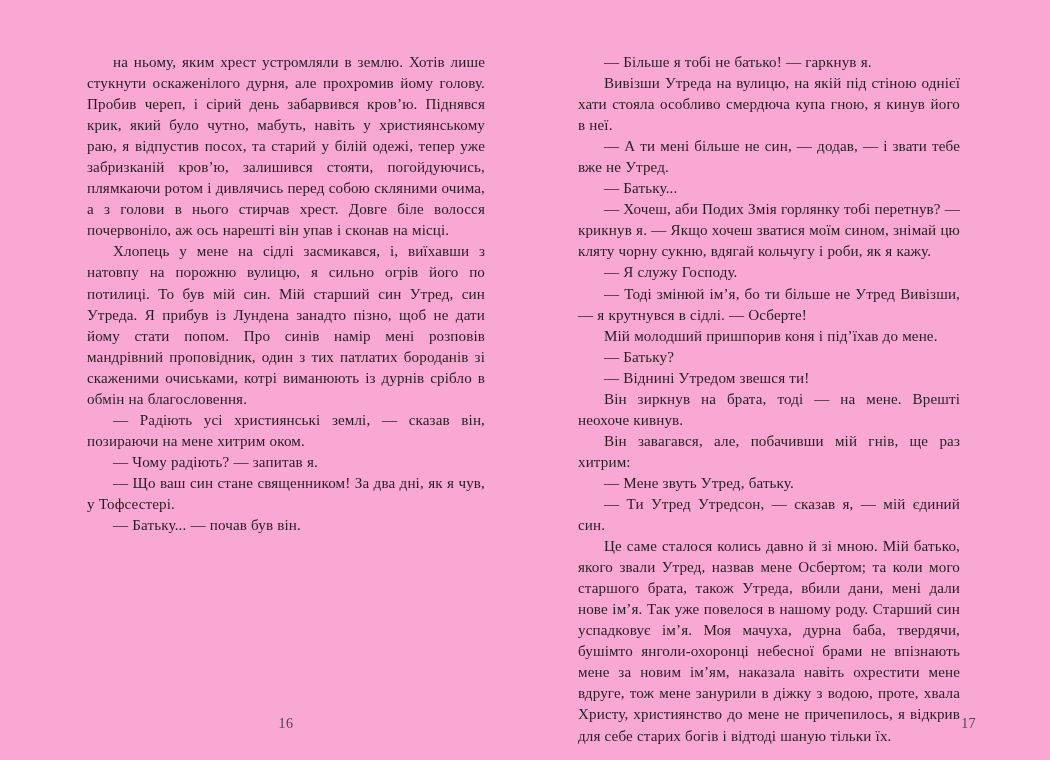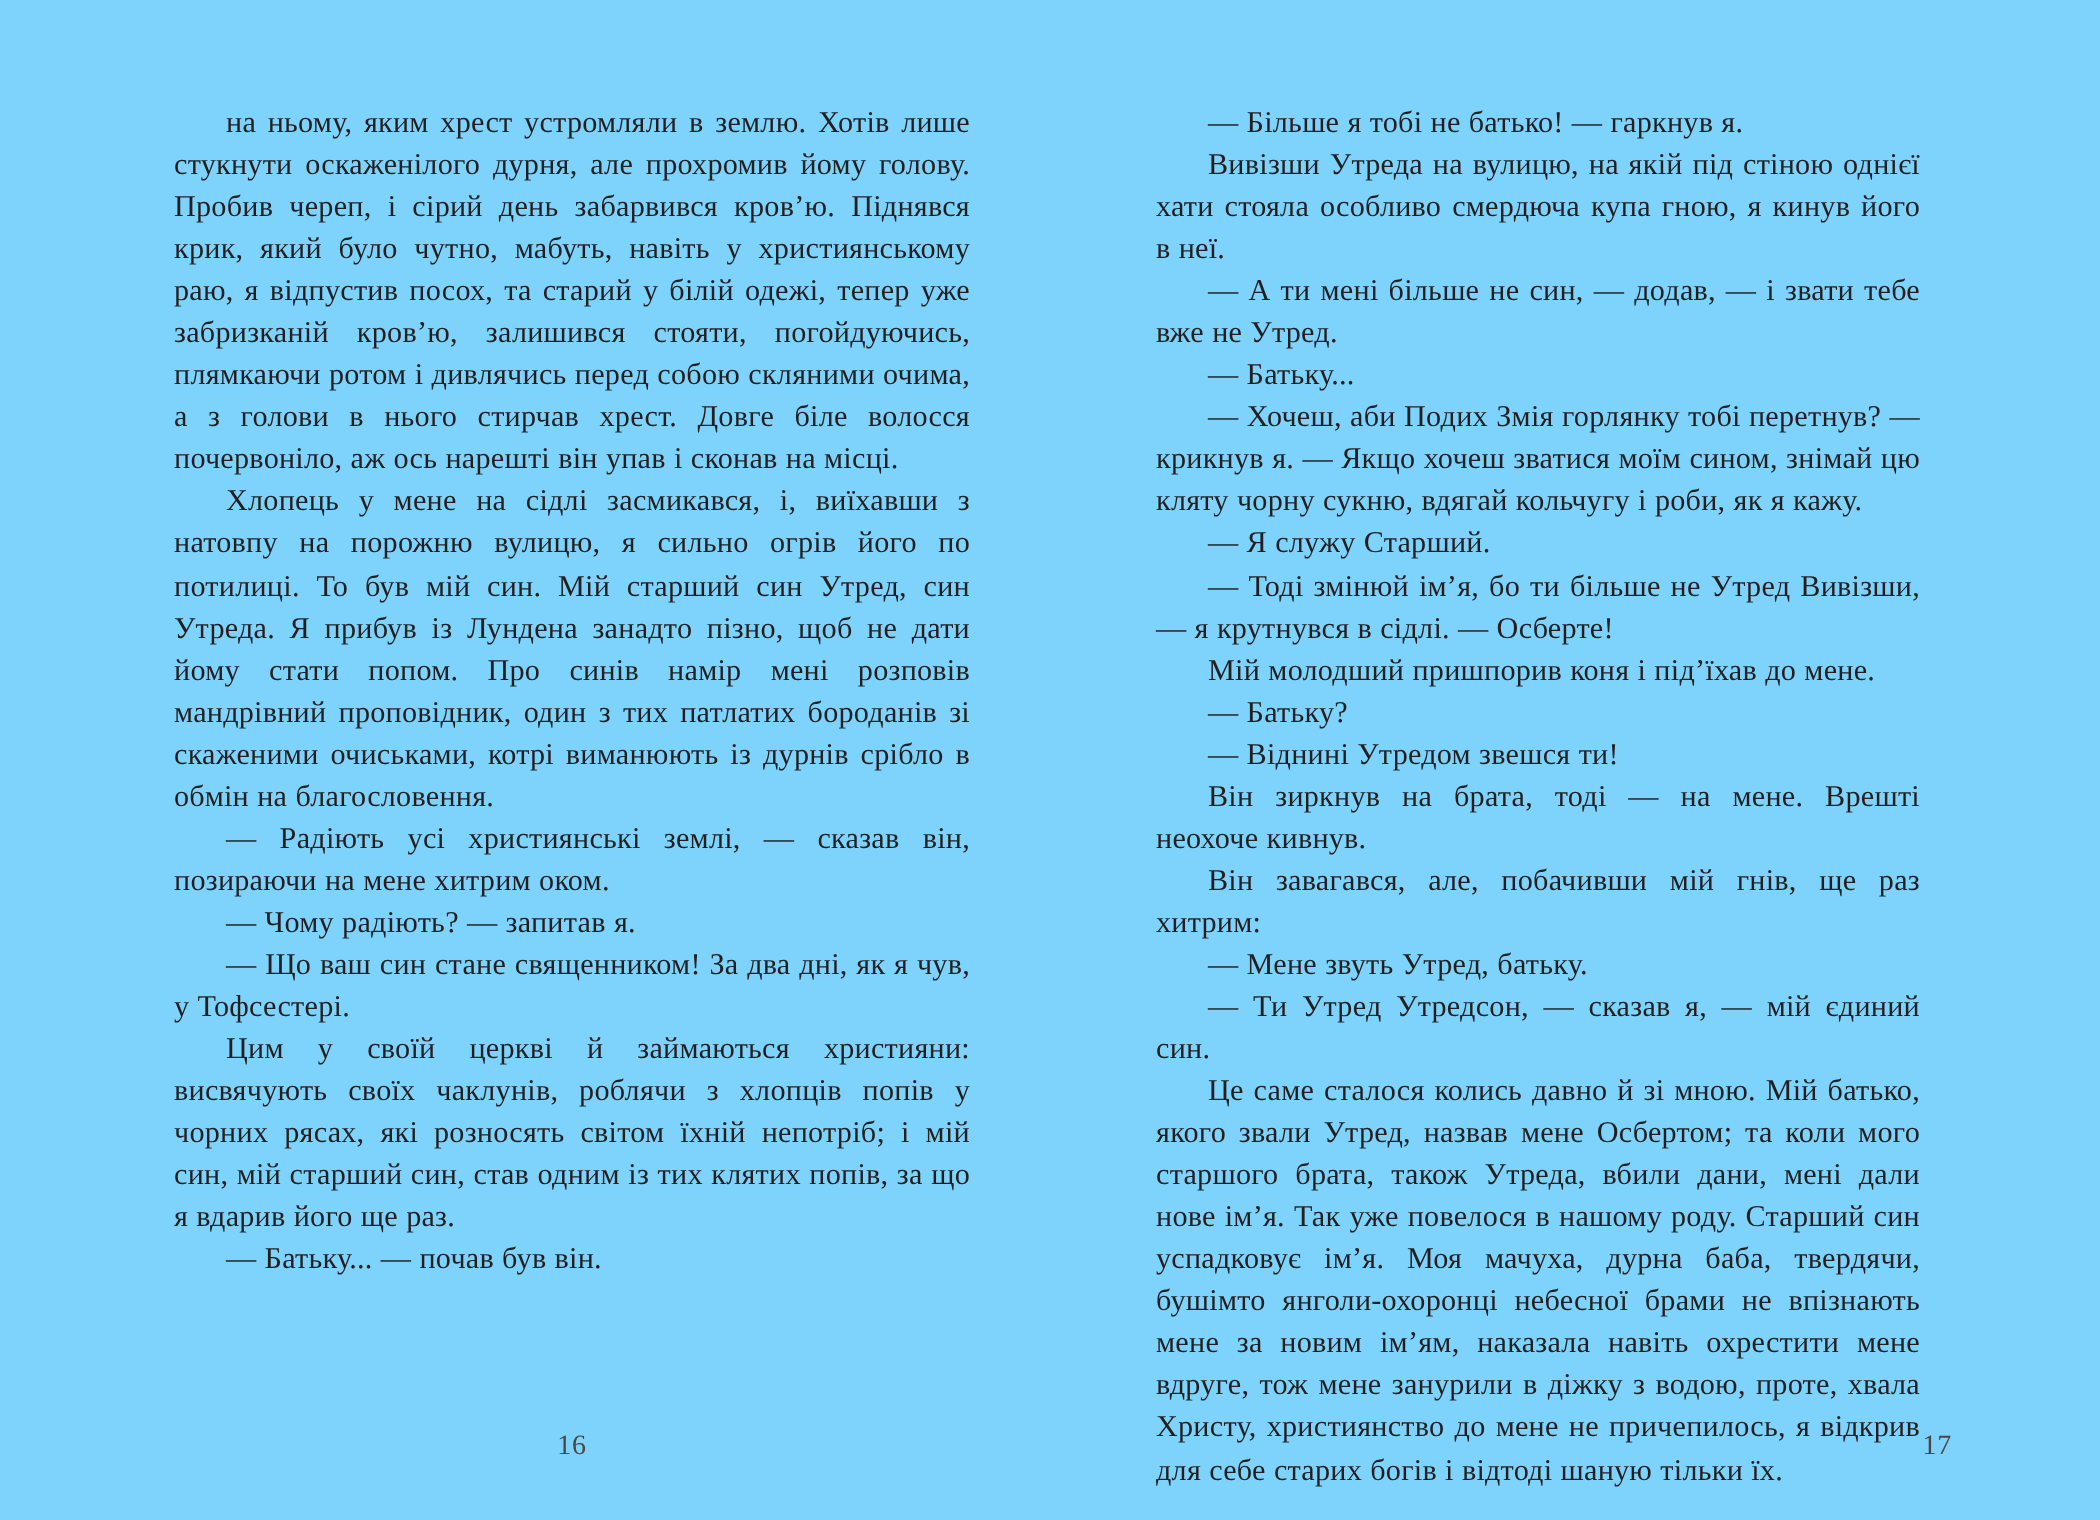--- a/index.html
+++ b/index.html
@@ -6,21 +6,21 @@
   html, body {
     margin: 0;
     padding: 0;
     background: #ffffff;
   }
 
   .page-spread {
     position: relative;
     width: 1050px;
     height: 760px;
-    background: #7dd3fc;
+    background: #f9a8d4;
     box-sizing: border-box;
     overflow: hidden;
     font-family: "Liberation Serif", "DejaVu Serif", serif;
     color: #231f20;
   }
 
   .columns {
     position: absolute;
     top: 52px;
     left: 0;
@@ -110,33 +110,32 @@
 
   <div class="columns">
 
     <div class="page page-left">
       <div class="text-block">
         <p>на ньому, яким хрест устромляли в землю. Хотів лише стукнути оскаженілого дурня, але прохромив йому голову. Пробив череп, і сірий день забарвився кров’ю. Піднявся крик, який було чутно, мабуть, навіть у християнському раю, я відпустив посох, та старий у білій одежі, тепер уже забризканій кров’ю, залишився стояти, погойдуючись, плямкаючи ротом і дивлячись перед собою скляними очима, а з голови в нього стирчав хрест. Довге біле волосся почервоніло, аж ось нарешті він упав і сконав на місці.</p>
         <p>Хлопець у мене на сідлі засмикався, і, виїхавши з натовпу на порожню вулицю, я сильно огрів його по потилиці. То був мій син. Мій старший син Утред, син Утреда. Я прибув із Лундена занадто пізно, щоб не дати йому стати попом. Про синів намір мені розповів мандрівний проповідник, один з тих патлатих бороданів зі скаженими очиськами, котрі виманюють із дурнів срібло в обмін на благословення.</p>
         <p>— Радіють усі християнські землі, — сказав він, позираючи на мене хитрим оком.</p>
         <p>— Чому радіють? — запитав я.</p>
         <p>— Що ваш син стане священником! За два дні, як я чув, у Тофсестері.</p>
-        <p>Цим у своїй церкві й займаються християни: висвячують своїх чаклунів, роблячи з хлопців попів у чорних рясах, які розносять світом їхній непотріб; і мій син, мій старший син, став одним із тих клятих попів, за що я вдарив його ще раз.</p>
         <p>— Батьку... — почав був він.</p>
       </div>
     </div>
 
     <div class="page page-right">
       <div class="text-block">
         <p>— Більше я тобі не батько! — гаркнув я.</p>
         <p>Вивізши Утреда на вулицю, на якій під стіною однієї хати стояла особливо смердюча купа гною, я кинув його в неї.</p>
         <p>— А ти мені більше не син, — додав, — і звати тебе вже не Утред.</p>
         <p>— Батьку...</p>
         <p>— Хочеш, аби Подих Змія горлянку тобі перетнув? — крикнув я. — Якщо хочеш зватися моїм сином, знімай цю кляту чорну сукню, вдягай кольчугу і роби, як я кажу.</p>
-        <p>— Я служу Старший.</p>
+        <p>— Я служу Господу.</p>
         <p>— Тоді змінюй ім’я, бо ти більше не Утред Вивізши, — я крутнувся в сідлі. — Осберте!</p>
         <p>Мій молодший пришпорив коня і під’їхав до мене.</p>
         <p>— Батьку?</p>
         <p>— Віднині Утредом звешся ти!</p>
         <p>Він зиркнув на брата, тоді — на мене. Врешті неохоче кивнув.</p>
         <p>Він завагався, але, побачивши мій гнів, ще раз хитрим:</p>
         <p>— Мене звуть Утред, батьку.</p>
         <p>— Ти Утред Утредсон, — сказав я, — мій єдиний син.</p>
         <p>Це саме сталося колись давно й зі мною. Мій батько, якого звали Утред, назвав мене Осбертом; та коли мого старшого брата, також Утреда, вбили дани, мені дали нове ім’я. Так уже повелося в нашому роду. Старший син успадковує ім’я. Моя мачуха, дурна баба, твердячи, бушімто янголи-охоронці небесної брами не впізнають мене за новим ім’ям, наказала навіть охрестити мене вдруге, тож мене занурили в діжку з водою, проте, хвала Христу, християнство до мене не причепилось, я відкрив для себе старих богів і відтоді шаную тільки їх.</p>
 

